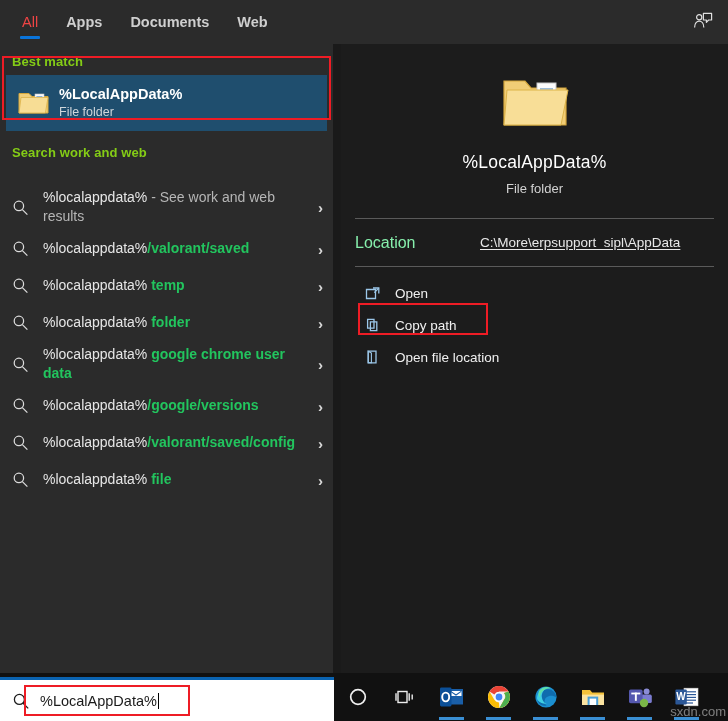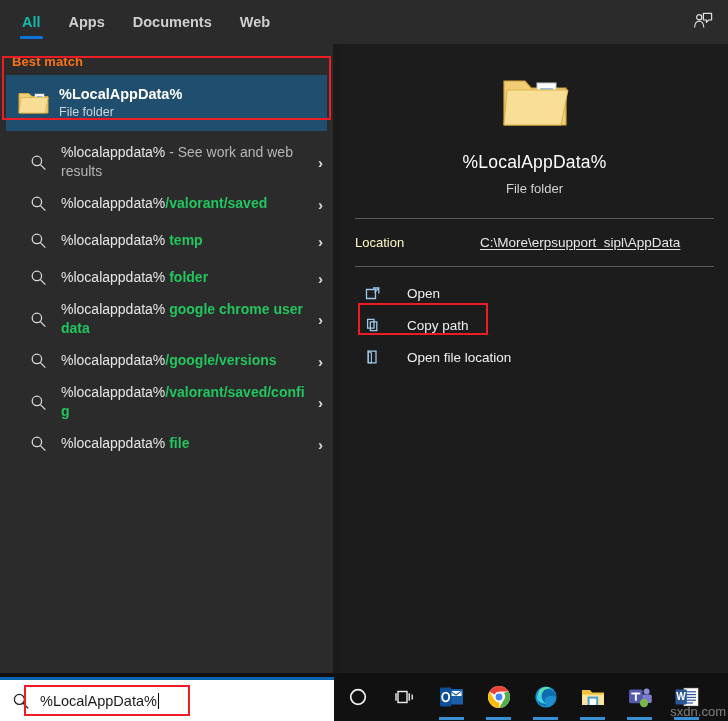--- a/index.html
+++ b/index.html
@@ -27,21 +27,21 @@
     position: relative;
     height: 44px;
     padding: 0 14px;
     display: flex; align-items: center; justify-content: center;
     color: #cfcfcf;
     font-size: 14.5px;
     cursor: default;
     white-space: nowrap;
     font-weight: bold;
   }
-  .tab.active { color: #14b8a6; font-weight: bold; text-align: center; }
+  .tab.active { color: #ef4444; font-weight: normal; text-align: center; }
   .tab.active::after {
     content: "";
     position: absolute;
     left: 12px; right: 12px; bottom: 5px;
     height: 3px;
     background: #0a74da;
     border-radius: 1px;
   }
   .tab .caret {
     display: inline-block;
@@ -57,21 +57,21 @@
   }
 
   
   .left-panel {
     position: absolute; left: 0; top: 44px;
     width: 333px; height: 629px;
     background: #2b2b2b;
     overflow: hidden;
   }
   .group-header {
-    color: #f97316;
+    color: #84cc16;
     font-size: 13px;
     font-weight: bold;
     padding: 10px 0 6px 12px;
     letter-spacing: .1px;
   }
   .best-row {
     position: relative;
     margin: 0 6px;
     height: 56px;
     background: #1f4e6e;
@@ -84,21 +84,21 @@
   .best-sub { color: #cfd6db; font-size: 12.5px; line-height: 17px; margin-top: 1px; }
 
   
   .anno {
     position: absolute;
     border: 2.5px solid #ee1c25;
     pointer-events: none;
     z-index: 40;
   }
 
-  .list { margin-top: 8px; padding-left: 18px; }
+  .list { margin-top: 18px; }
   .list-item {
     position: relative;
     display: flex;
     align-items: center;
     min-height: 37px;
     padding: 4px 26px 4px 12px;
   }
   .li-icon { width: 31px; flex: 0 0 31px; display: flex; align-items: center; justify-content: flex-start; }
   .li-label {
     color: #e6e6e6;
@@ -134,36 +134,36 @@
   .hero-type { color: #d2d2d2; font-size: 13px; margin-top: 8px; }
   .rule {
     height: 1px; background: #5a5a5a;
     margin: 22px 14px 0 14px;
   }
   .location-row {
     display: flex; align-items: center;
     height: 47px;
     padding: 0 14px;
   }
-  .loc-label { color: #fef9c3; font-size: 13px; width: 125px; }
+  .loc-label { color: #86efac; font-size: 16px; width: 125px; }
   .loc-value {
     color: #e8e8e8; font-size: 13.5px;
     text-decoration: underline;
     text-underline-offset: 2px;
   }
   .actions { padding: 10px 0 0 0; }
   .action-row {
     position: relative;
     display: flex; align-items: center;
     height: 32px;
     margin: 0 14px;
     padding-left: 10px;
   }
   .action-icon { width: 30px; display: flex; align-items: center; }
-  .action-label { color: #f0f0f0; font-size: 13.5px; margin-left: 12px; }
+  .action-label { color: #f0f0f0; font-size: 13.5px; margin-left: 0; }
 
   
   .taskbar {
     position: absolute; left: 0; bottom: 0;
     width: 728px; height: 48px;
     background: #111111;
   }
   .search-box {
     position: absolute; left: 0; bottom: 0;
     width: 334px; height: 44px;
@@ -253,20 +253,21 @@
           <rect x="19.4" y="12.8" width="6" height="3.4" fill="#4a86c5"></rect>
           <path d="M4 9.5 L16.6 9.5 L31 9.5 L28.4 25 L2 25 Z" fill="#f7dd95" stroke="#dcb349" stroke-width=".8"></path>
         </svg>
       </div>
       <div class="best-text">
         <div class="best-title">%LocalAppData%</div>
         <div class="best-sub">File folder</div>
       </div>
     </div>
 
+    <div class="group-header" style="padding-top:14px;">Search work and web</div>
 
     <div class="list" id="result-list">
         <div class="list-item">
           <div class="li-icon">
             <svg width="17" height="17" viewBox="0 0 17 17">
               <circle cx="6.9" cy="6.9" r="4.7" fill="none" stroke="#dcdcdc" stroke-width="1.25"></circle>
               <path d="M10.4 10.6 L15.4 15.6" stroke="#dcdcdc" stroke-width="1.25" fill="none"></path>
             </svg>
           </div>
           <div class="li-label"><span>%localappdata%</span><span class="dim"> - See work and web results</span></div>

